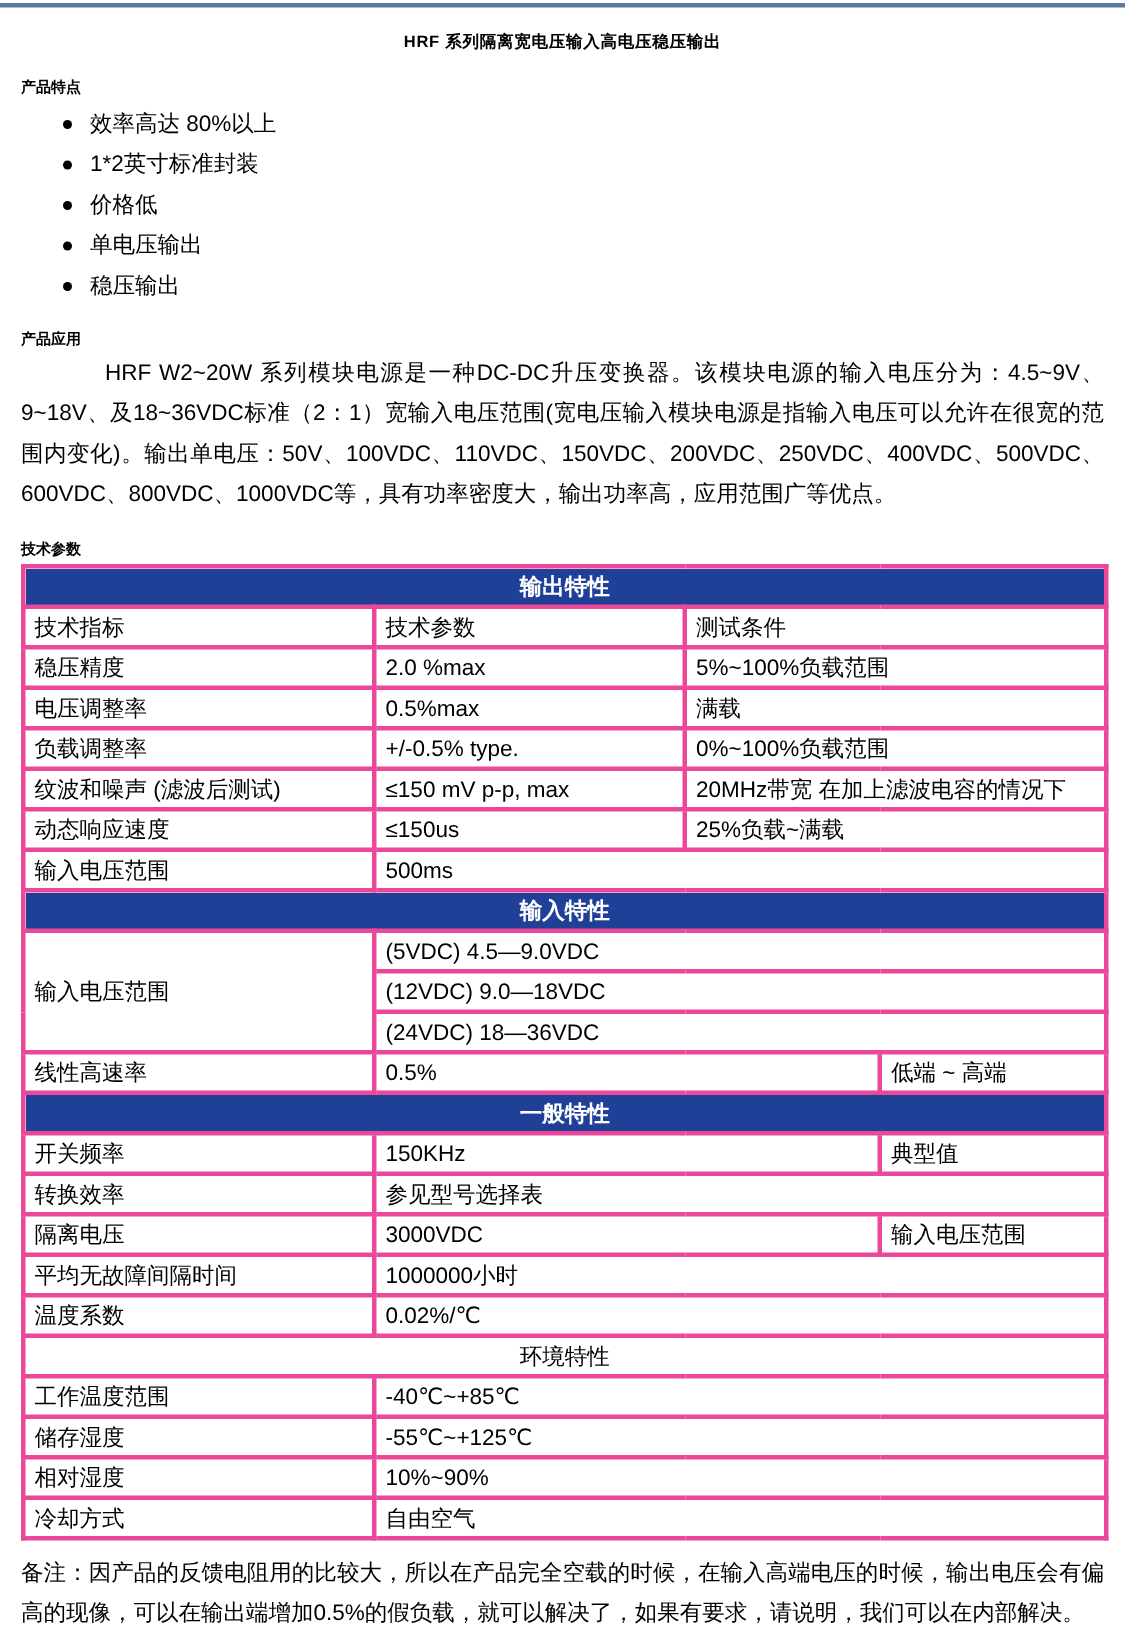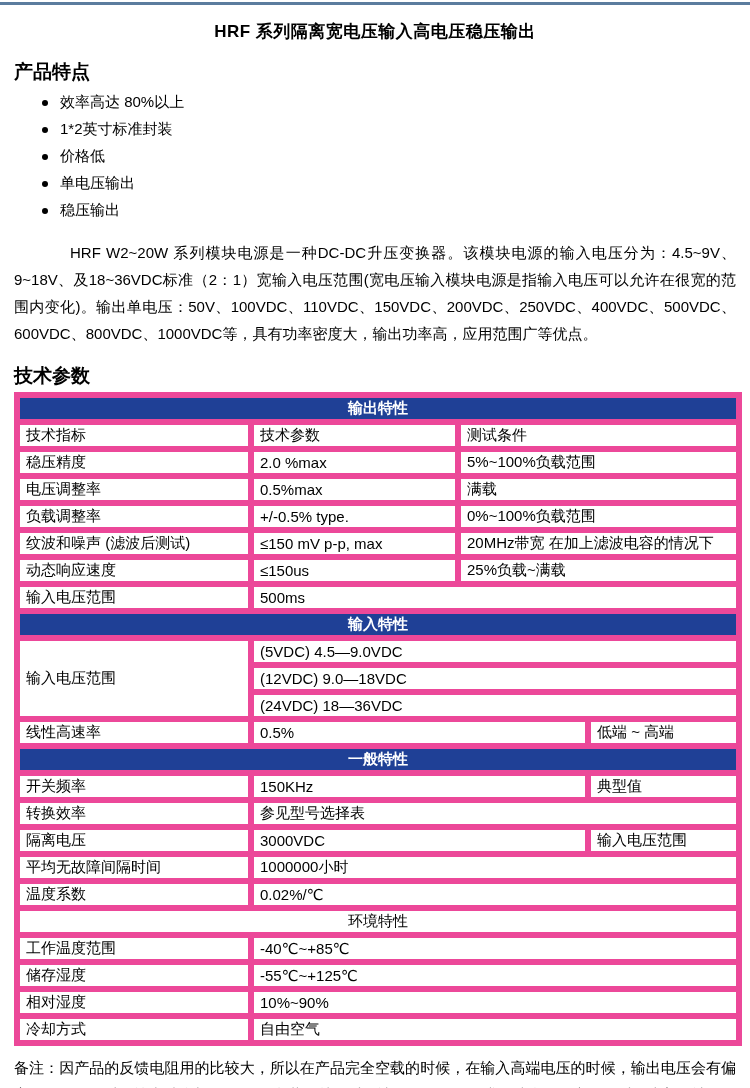--- a/index.html
+++ b/index.html
@@ -5,25 +5,25 @@
   * { box-sizing: border-box; }
   html, body { margin: 0; padding: 0; }
   body {
     width: 750px; height: 1088px;
     background: #ffffff; color: #000000;
     font-family: "Liberation Sans", "DejaVu Sans", sans-serif;
     overflow: hidden;
   }
   .top-rule { height: 3px; background: #5b7c9e; margin-top: 2px; }
   .page-title {
-    font-size: 17px; font-weight: bold; text-align: center;
+    font-size: 11px; font-weight: bold; text-align: center;
     margin: 15px 0 16px 0; letter-spacing: 0.5px;
   }
   .content { padding: 0 14px; }
-  .sec-heading { font-size: 19px; font-weight: bold; margin: 0 0 2px 0; }
+  .sec-heading { font-size: 10px; font-weight: bold; margin: 0 0 2px 0; }
 
   
   .features-cols { display: flex; }
   .features-col-left { width: 381px; flex: none; }
   .features-col-right { flex: 1; }
   ul.features { list-style: none; margin: 2px 0 0 0; padding: 0; }
   ul.features li { display: flex; align-items: center; height: 27px; font-size: 15px; }
   .bullet-dot {
     width: 6px; height: 6px; border-radius: 50%; background: #000;
     margin: 0 12px 0 28px; flex: none;
@@ -36,21 +36,21 @@
     text-align: justify; text-indent: 56px;
   }
 
   .specs-section { margin-top: 16px; }
   table.specs {
     border-collapse: collapse; table-layout: fixed;
     width: 722px; margin-top: 3px;
     border: 2px solid #000;
   }
   table.specs td {
-    border: 6px solid #ec4899; height: 27px;
+    border: 3px solid #ec4899; height: 27px;
     padding: 0 6px; font-size: 15px;
     overflow: hidden; white-space: nowrap;
   }
   td.band {
     background: #1f4096; color: #ffffff; font-weight: bold;
     text-align: center; height: 21px; font-size: 15px;
   }
   td.band-plain { text-align: center; height: 22px; font-weight: normal; }
   td.range-cell { padding-left: 13px; white-space: pre; }
   td.center-v { vertical-align: middle; }
@@ -94,20 +94,21 @@
             <li>
                 <span class="bullet-dot"></span>
                 <span>稳压输出</span>
               </li>
           </ul>
         </div>
       </div>
     </div>
 
     <div class="app-section">
+      <div class="sec-heading">产品应用</div>
       <p class="app-body">HRF W2~20W 系列模块电源是一种DC-DC升压变换器。该模块电源的输入电压分为：4.5~9V、9~18V、及18~36VDC标准（2：1）宽输入电压范围(宽电压输入模块电源是指输入电压可以允许在很宽的范围内变化)。输出单电压：50V、100VDC、110VDC、150VDC、200VDC、250VDC、400VDC、500VDC、600VDC、800VDC、1000VDC等，具有功率密度大，输出功率高，应用范围广等优点。</p>
     </div>
 
     <div class="specs-section">
       <div class="sec-heading">技术参数</div>
 
       <table class="specs">
         <colgroup>
           <col style="width:234px">
             <col style="width:207px">

